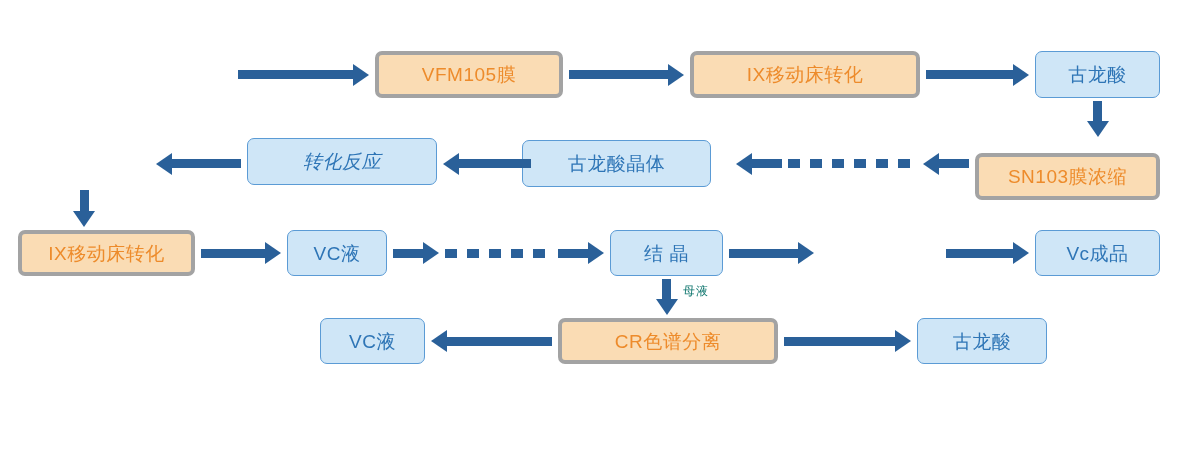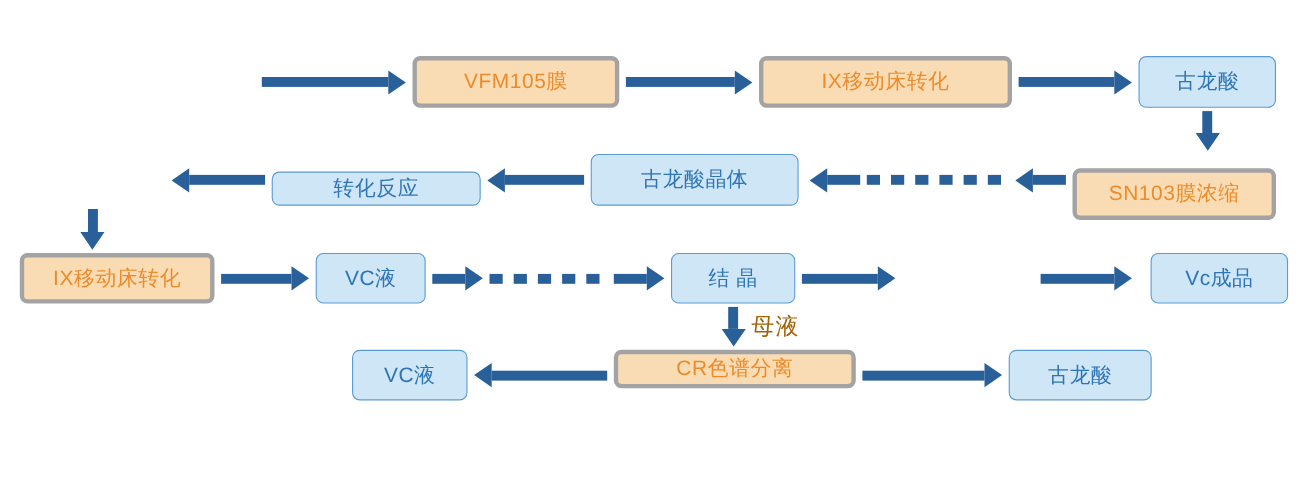--- a/index.html
+++ b/index.html
@@ -71,22 +71,22 @@
     border-top: 16px solid #2A6099;
   }
   .dash {
     position: absolute;
     height: 9px;
     width: 12px;
     background: #2A6099;
   }
   .edge-label {
     position: absolute;
-    font-size: 21px;
-    color: #a16207;
+    font-size: 12px;
+    color: #0f766e;
     white-space: nowrap;
     letter-spacing: 1px;
     font-family: Liberation Serif, serif;
   }
 </style>
 </head>
 <body>
 
 <div id="canvas">
 
@@ -95,42 +95,42 @@
     </div>
   <div class="node orange" style="left: 690px; top: 51px; width: 230px; height: 47px;">
       <span>IX移动床转化</span>
     </div>
   <div class="node blue" style="left: 1035px; top: 51px; width: 125px; height: 47px;">
       <span>古龙酸</span>
     </div>
   <div class="node orange" style="left: 975px; top: 153px; width: 185px; height: 47px;">
       <span>SN103膜浓缩</span>
     </div>
-  <div class="node blue" style="left: 537px; top: 140px; width: 189px; height: 47px;">
+  <div class="node blue" style="left: 522px; top: 140px; width: 189px; height: 47px;">
       <span>古龙酸晶体</span>
     </div>
-  <div class="node blue" style="left: 247px; top: 156px; width: 190px; height: 31px;">
+  <div class="node blue" style="left: 247px; top: 138px; width: 190px; height: 47px; font-style: italic;">
       <span>转化反应</span>
     </div>
   <div class="node orange" style="left: 18px; top: 230px; width: 177px; height: 46px;">
       <span>IX移动床转化</span>
     </div>
   <div class="node blue" style="left: 287px; top: 230px; width: 100px; height: 46px;">
       <span>VC液</span>
     </div>
   <div class="node blue" style="left: 610px; top: 230px; width: 113px; height: 46px;">
       <span>结 晶</span>
     </div>
-  <div class="node blue" style="left: 1035px; top: 230px; width: 125px; height: 46px; margin-left: 11px;">
+  <div class="node blue" style="left: 1035px; top: 230px; width: 125px; height: 46px;">
       <span>Vc成品</span>
     </div>
   <div class="node blue" style="left: 320px; top: 318px; width: 105px; height: 46px;">
       <span>VC液</span>
     </div>
-  <div class="node orange" style="left: 558px; top: 318px; width: 220px; height: 35px;">
+  <div class="node orange" style="left: 558px; top: 318px; width: 220px; height: 46px;">
       <span>CR色谱分离</span>
     </div>
   <div class="node blue" style="left: 917px; top: 318px; width: 130px; height: 46px;">
       <span>古龙酸</span>
     </div>
 
   <div class="edge-label" style="left: 683px; top: 283px;">母液</div>
 
   <div id="arrow-layer">
       <div class="shaft-h" style="left: 238px; top: 70px; width: 115px;"></div>

